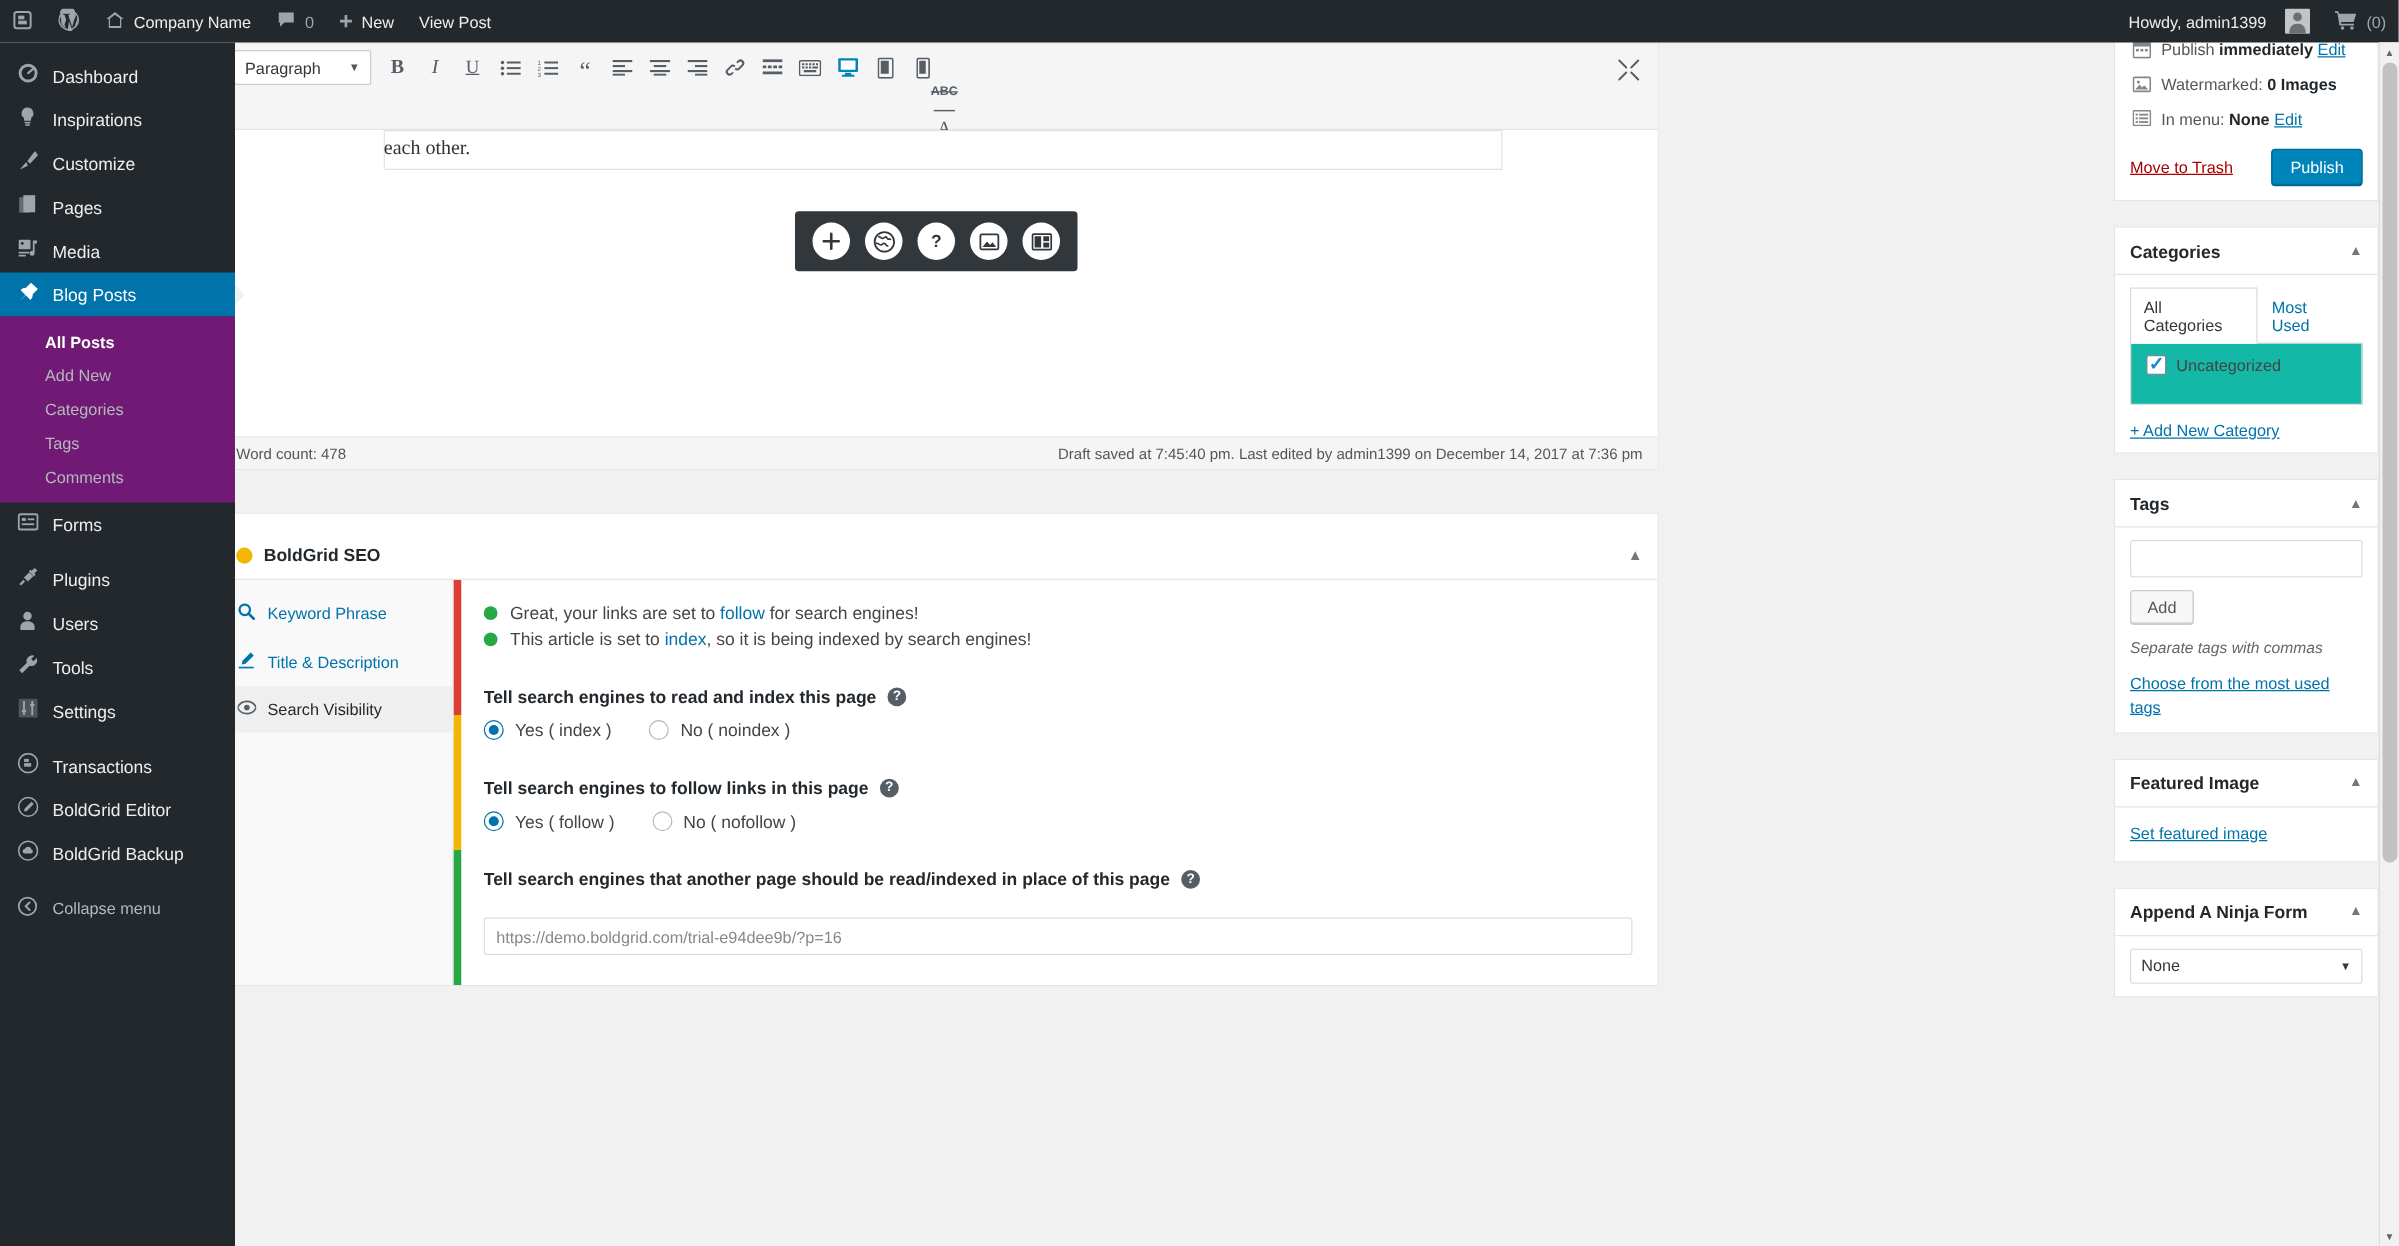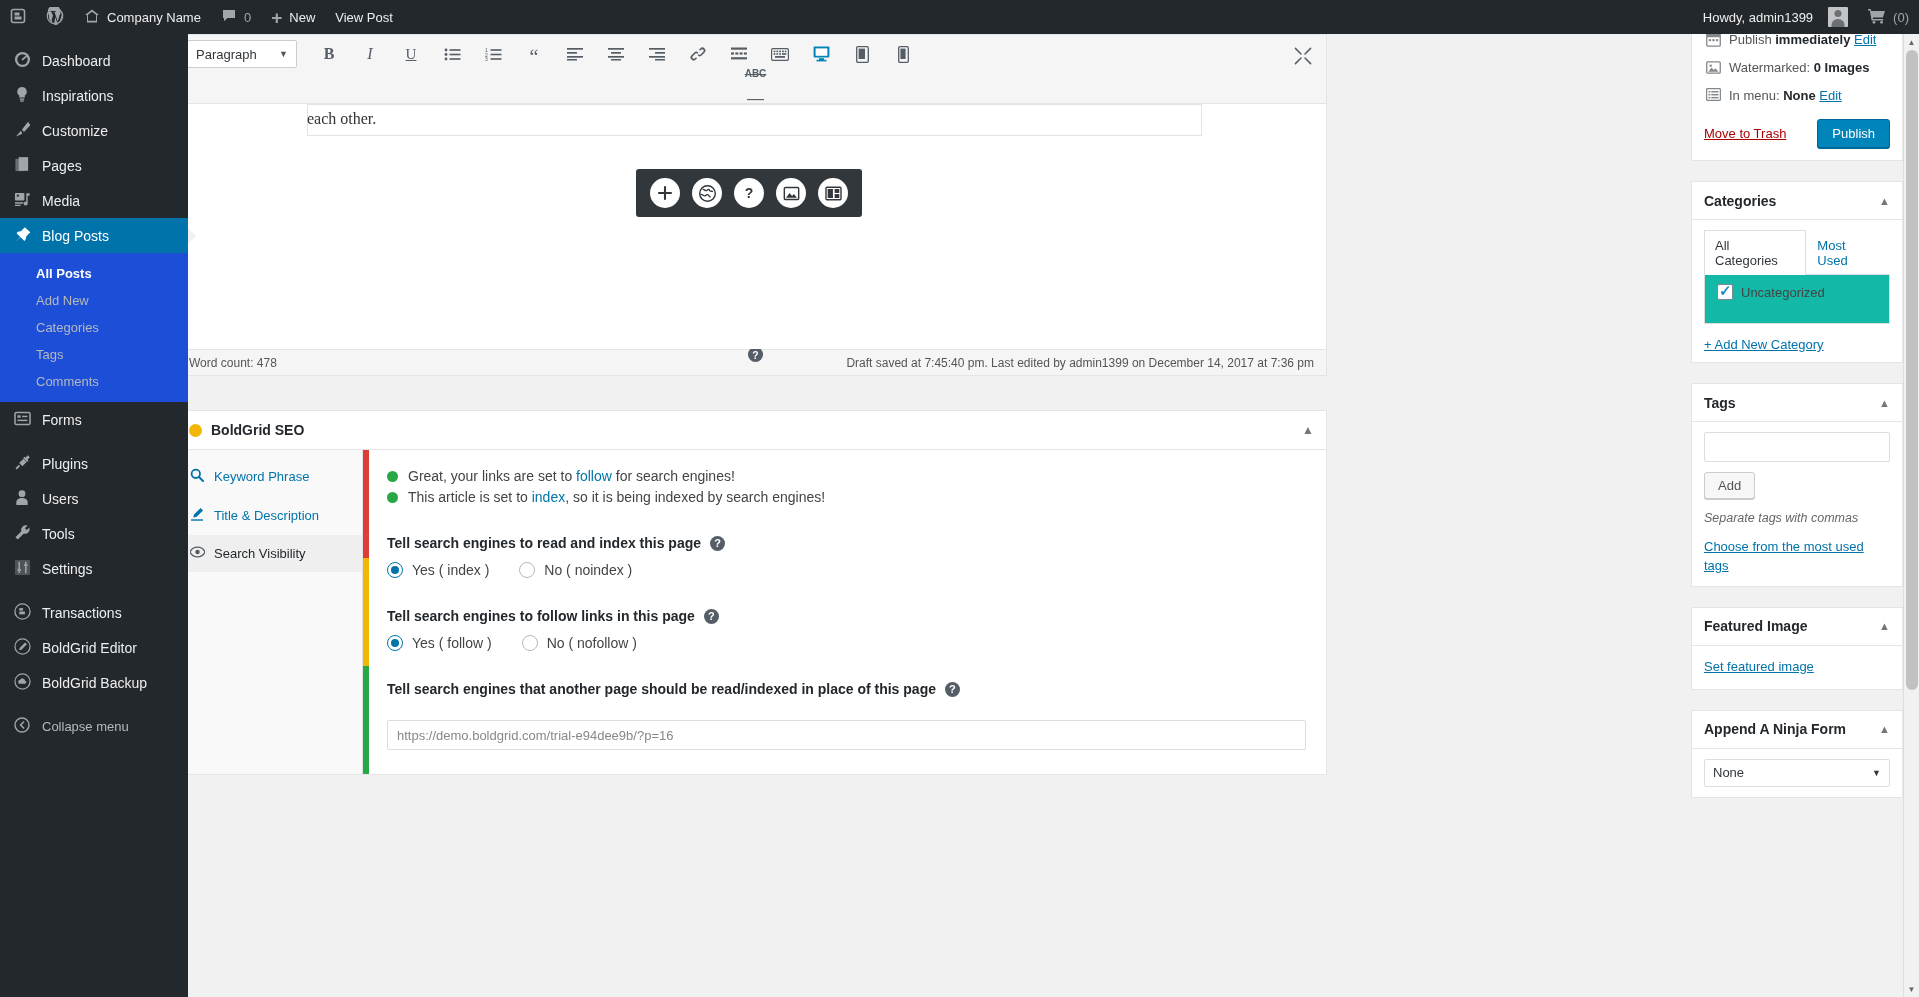--- a/index.html
+++ b/index.html
@@ -57,42 +57,42 @@
     background:#0073aa; color:#fff; font-weight:400;
   }
   .menu-item.current::after {
     content:""; position:absolute; right:-8px; top:50%; transform:translateY(-50%);
     border-top:8px solid transparent; border-bottom:8px solid transparent;
     border-left:8px solid #f1f1f1;
   }
   .menu-ico { width:20px; text-align:center; color:#a0a5aa; font-size:16px; line-height:1; flex:0 0 20px; }
   .menu-item.current .menu-ico { color:#fff; }
   .menu-sep { height:9px; }
-  .submenu { background:#1d4ed8; padding:7px 0; }
+  .submenu { background:#701a75; padding:7px 0; }
   .submenu-item {
     padding:6px 0 6px 36px; font-size:13px; color:#b4b9be; cursor:pointer;
   }
   .submenu-item.current { color:#fff; font-weight:bold; }
   .collapse-item { color:#b4b9be; }
 
   
   #main {
     position:absolute; left:164px; top:34px; right:0; bottom:0;
     background:#f1f1f1; overflow:hidden;
   }
   #editor-wrap {
     position:absolute; left:12px; top:0; width:1151px;
     background:#fff; border:1px solid #e5e5e5;
   }
   .mce-toolbar {
     background:#f5f5f5; border-bottom:1px solid #e5e5e5;
     padding:4px 6px 4px 10px;
     position:relative;
   }
-  .tb-row { display:flex; align-items:center; gap:11px; height:30px; }
+  .tb-row { display:flex; align-items:center; gap:0; height:30px; }
   .tb-btn {
     width:30px; height:28px; display:flex; align-items:center; justify-content:center;
     color:#555d66; font-size:15px; cursor:pointer; border-radius:2px; line-height:1;
   }
   .tb-btn.disabled { color:#bbb; }
   .tb-btn.blue { color:#0085ba; }
   .tb-btn svg { display:block; }
   .fmt-select {
     width:110px; height:28px; border:1px solid #ccc; background:#fff;
     display:flex; align-items:center; justify-content:space-between;
@@ -136,21 +136,21 @@
   }
   .ed-footer .right { margin-left:auto; }
 
   
   #seo-box {
     position:absolute; left:12px; top:376px; width:1151px;
     background:#fff; border:1px solid #e5e5e5;
   }
   .mb-header {
     height:39px; display:flex; align-items:center; gap:9px;
-    padding:0 12px; border-bottom:1px solid #e5e5e5; cursor:pointer;
+    padding:0 12px; border-bottom:1px solid #e5e5e5; cursor:pointer;margin-top:14px;
   }
   .mb-title { font-size:14px; font-weight:bold; color:#23282d; }
   .status-dot { width:13px; height:13px; border-radius:50%; background:#f2b705; }
   .mb-toggle { margin-left:auto; color:#72777c; font-size:12px; }
   .seo-body { display:flex; min-height:324px; }
   .seo-tabs { width:186px; background:#f9f9f9; border-right:1px solid #e1e1e1; padding-top:7px; }
   .seo-tab {
     display:flex; align-items:center; gap:9px;
     padding:11px 12px; font-size:13px; color:#0073aa; cursor:pointer;
   }

